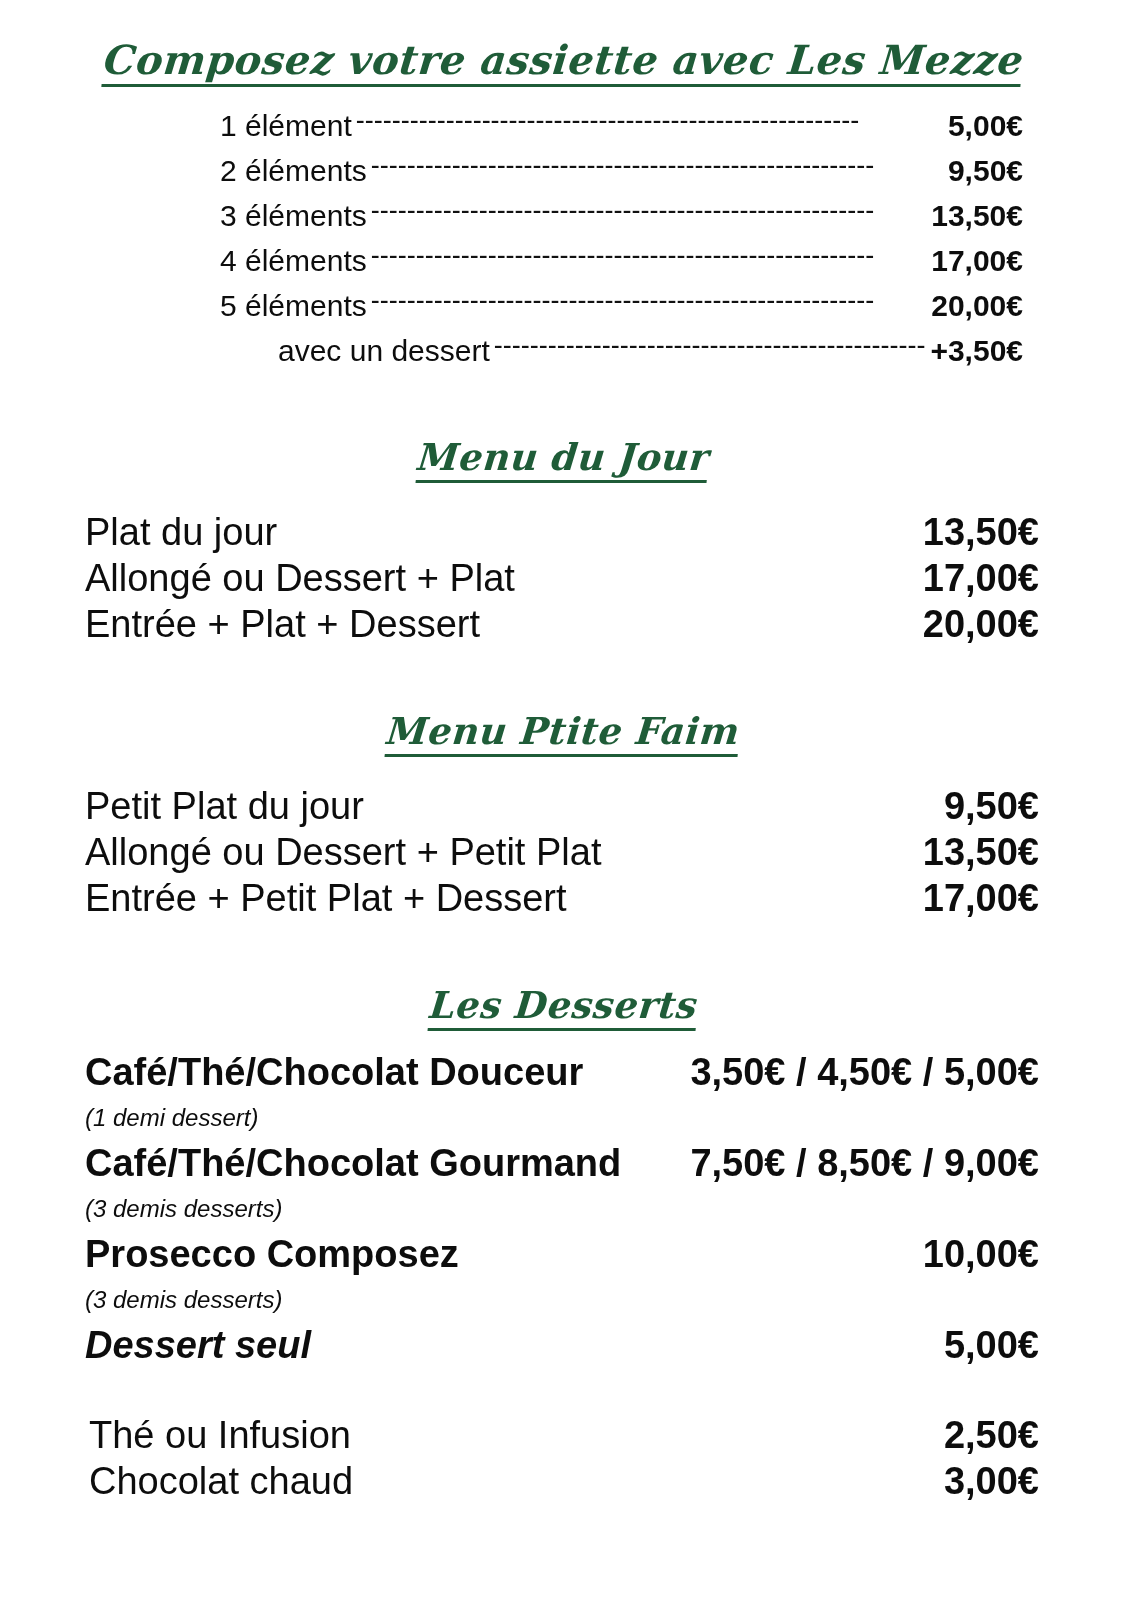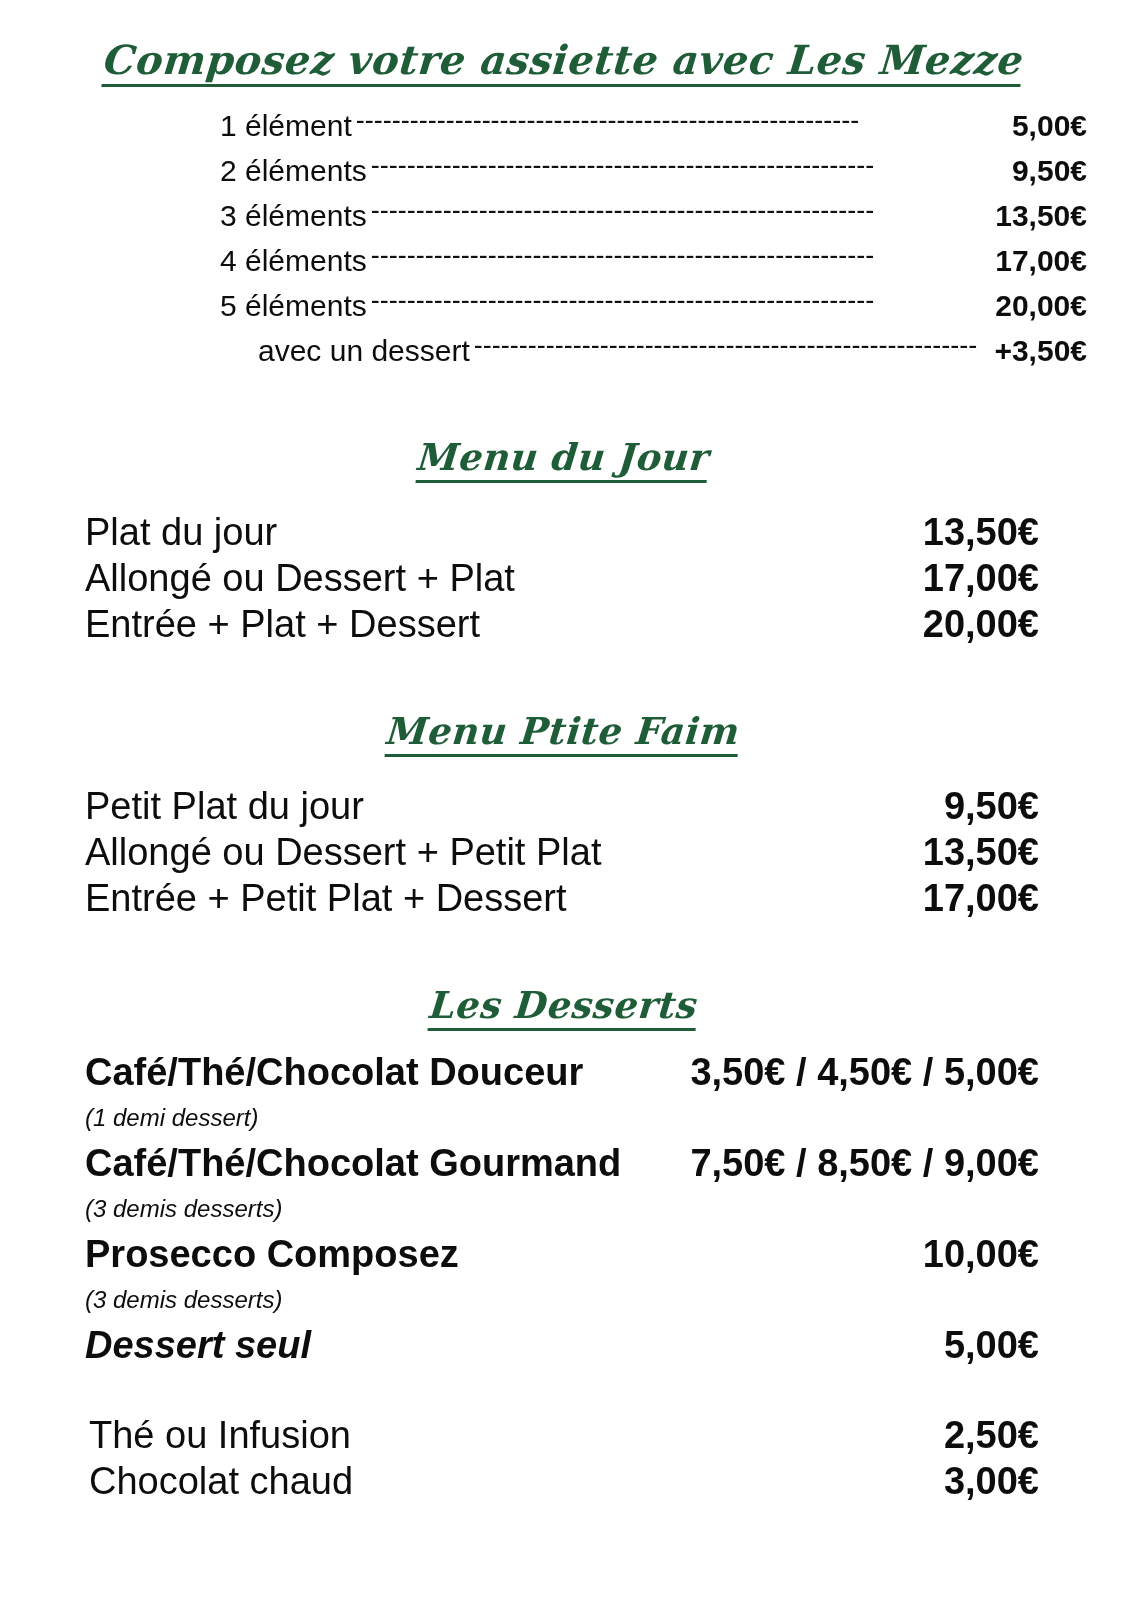--- a/index.html
+++ b/index.html
@@ -40,24 +40,24 @@
 
   
   #mezze-section { margin-top:16px; }
 
   .mezze-row {
     display:flex;
     align-items:flex-start;
     font-size:30px;
     line-height:45px;
     padding-left:220px;
-    padding-right:40px;
+    padding-right:104px;
   }
   .mezze-label { white-space:nowrap; }
-  .mezze-row.indented .mezze-label { margin-left:38px; }
+  .mezze-row.indented .mezze-label { margin-left:58px; }
   .mezze-leader {
     flex:1 1 auto;
     overflow:hidden;
     white-space:nowrap;
     font-size:27px;
     letter-spacing:0px;
     color:#111;
     margin:0 4px;
     position:relative;
     top:-5px;

